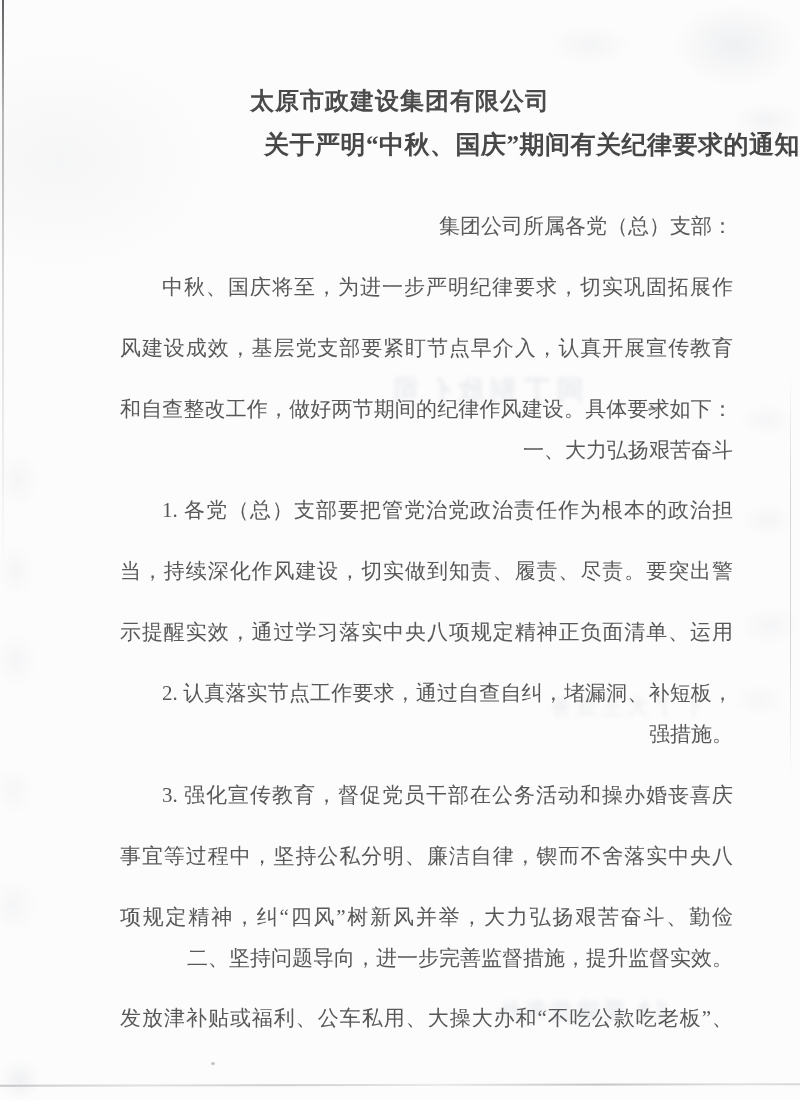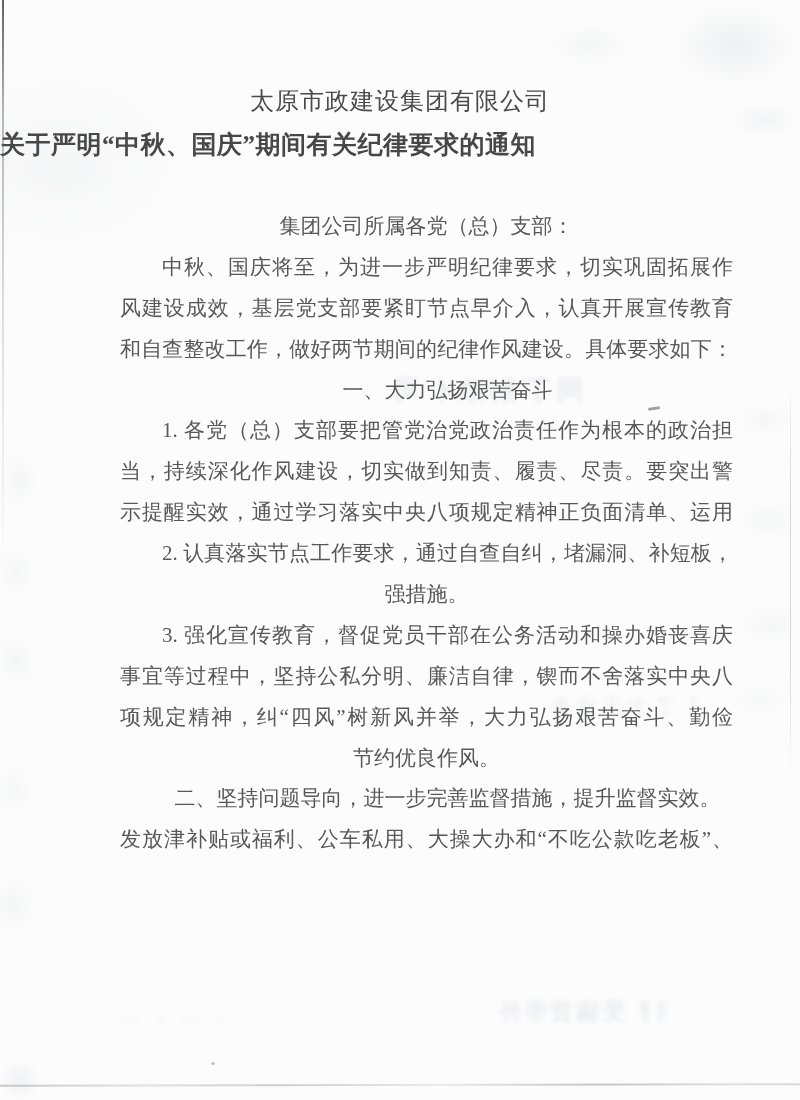--- a/index.html
+++ b/index.html
@@ -23,37 +23,37 @@
       radial-gradient(30px 40px at 18px 480px, rgba(195,200,210,0.12), transparent 70%),
       radial-gradient(28px 36px at 16px 570px, rgba(195,200,210,0.12), transparent 70%),
       radial-gradient(30px 40px at 16px 660px, rgba(195,200,210,0.12), transparent 70%),
       radial-gradient(30px 36px at 14px 790px, rgba(195,200,210,0.10), transparent 70%),
       radial-gradient(34px 40px at 14px 905px, rgba(195,200,210,0.12), transparent 70%),
       radial-gradient(30px 30px at 20px 1080px, rgba(180,185,195,0.16), transparent 70%),
       #fcfcfc;
   }
   .title1{
     position:absolute;left:0;top:85px;width:800px;text-align:center;
-    font-size:24px;font-weight:normal;color:#4a4a4a;letter-spacing:1px;
+    font-size:24px;font-weight:bold;color:#4a4a4a;letter-spacing:1px;
   }
   .title2{
-    position:absolute;left:0;top:128px;width:800px;text-align:left;
+    position:absolute;left:0;top:128px;width:800px;text-align:right;
     font-size:25px;font-weight:bold;color:#474747;letter-spacing:0.5px;
   }
   .bodyblock{
     position:absolute;left:120px;top:206px;width:613px;
     font-size:21px;color:#585858;
   }
   .line{
     height:40.9px;line-height:40.9px;white-space:nowrap;
-    text-align:center;
+    text-align:right;
   }
   .line.just{
     white-space:normal;
-    text-align:justify;text-align-last:justify;text-justify:inter-character;
+    text-align:justify;text-align-last:justify;text-justify:inter-character;margin-top:20px;
   }
   .line.indent{padding-left:42px;}
   .line.just.indent{padding-left:0;text-indent:42px;}
   
   .edge-line-left{
     position:absolute;left:2px;top:0;width:2px;height:570px;
     background:linear-gradient(to bottom, rgba(70,70,75,0.85) 0%, rgba(100,100,105,0.45) 20%, rgba(130,130,135,0.25) 55%, rgba(150,150,155,0.0) 100%);
   }
   .edge-line-bottom{
     position:absolute;left:0;top:1084px;width:800px;height:2px;
@@ -100,21 +100,20 @@
     <div class="line just">和自查整改工作，做好两节期间的纪律作风建设。具体要求如下：</div>
     <div class="line indent">一、大力弘扬艰苦奋斗</div>
     <div class="line just indent">1. 各党（总）支部要把管党治党政治责任作为根本的政治担</div>
     <div class="line just">当，持续深化作风建设，切实做到知责、履责、尽责。要突出警</div>
     <div class="line just">示提醒实效，通过学习落实中央八项规定精神正负面清单、运用</div>
     <div class="line just indent">2. 认真落实节点工作要求，通过自查自纠，堵漏洞、补短板，</div>
     <div class="line">强措施。</div>
     <div class="line just indent">3. 强化宣传教育，督促党员干部在公务活动和操办婚丧喜庆</div>
     <div class="line just">事宜等过程中，坚持公私分明、廉洁自律，锲而不舍落实中央八</div>
     <div class="line just">项规定精神，纠“四风”树新风并举，大力弘扬艰苦奋斗、勤俭</div>
-    <div class="line">节约优良作风。</div>
     <div class="line indent">二、坚持问题导向，进一步完善监督措施，提升监督实效。</div>
     <div class="line just">发放津补贴或福利、公车私用、大操大办和“不吃公款吃老板”、</div>
   </div>
 
   <div class="bleed bleed1">同丁别欣亻司</div>
   <div class="bleed bleed2">亻了大王业务</div>
   <div class="bleed bleed3">刂扌受骗货帝外</div>
   <div class="bleed bleed4">丶一丶一</div>
   <div class="edge-line-left"></div>
   <div class="edge-line-bottom"></div>

